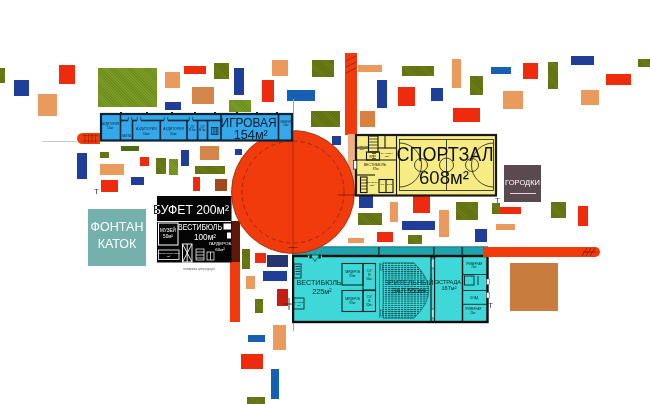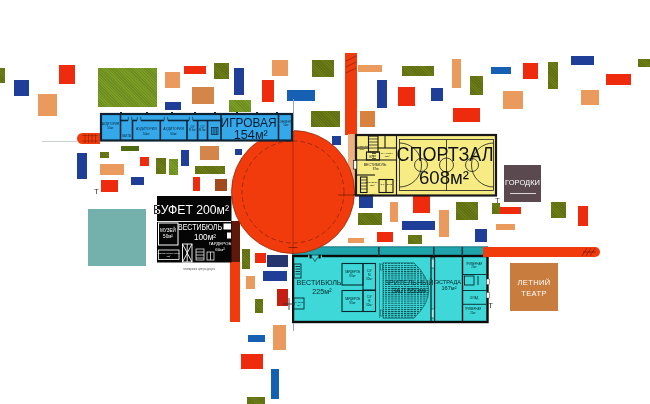--- a/index.html
+++ b/index.html
@@ -405,26 +405,26 @@
   </g>
 
   <rect x="66.5" y="27.5" width="7.5" height="6" fill="#fff"></rect>
   <rect x="70" y="36.5" width="4" height="6" fill="#fff"></rect>
 
   <text x="42" y="73.5" font-size="2.6" fill="#555" text-anchor="middle" font-family="Liberation Sans">планировка центра досуга</text>
   </g>
 </svg>
 
 <div class="r" style="left:88px;top:209px;width:58px;height:57px;background:#74b1ad;"></div>
+<div class="lbl" style="left:88px;top:219px;width:58px;font-size:12.5px;line-height:17px;">ФОНТАН<br>КАТОК</div>
 
 <div class="r" style="left:504px;top:165px;width:37px;height:37px;background:#5a4a4f;"></div>
 <div class="lbl" style="left:503px;top:178px;width:39px;font-size:7.5px;">ГОРОДКИ<br><span style="display:inline-block;width:26px;border-top:1px solid #ded7d8;margin-top:5px;"></span></div>
 
 <div class="r" style="left:510px;top:263px;width:48px;height:48px;background:#c87c3e;"></div>
-<div class="lbl" style="left:510px;top:277px;width:48px;font-size:7.5px;line-height:11px;letter-spacing:0.4px;">ЛЕТНИЙ<br>ТЕАТР</div>
 
 <div class="r" style="left:293px;top:323px;width:1px;height:8px;background:#9aa4aa;"></div>
 
 <div class="r" style="left:293px;top:99px;width:1px;height:32px;background:#9aa4aa;"></div>
 
 <div class="r" style="left:42px;top:141px;width:35px;height:1px;background:#c9ced1;"></div>
 
 <div class="r" style="left:94px;top:187px;font-size:8px;color:#3a3a3a;">Т</div>
 
 <div class="r" style="left:495px;top:196px;font-size:8px;color:#444;">Т</div>

